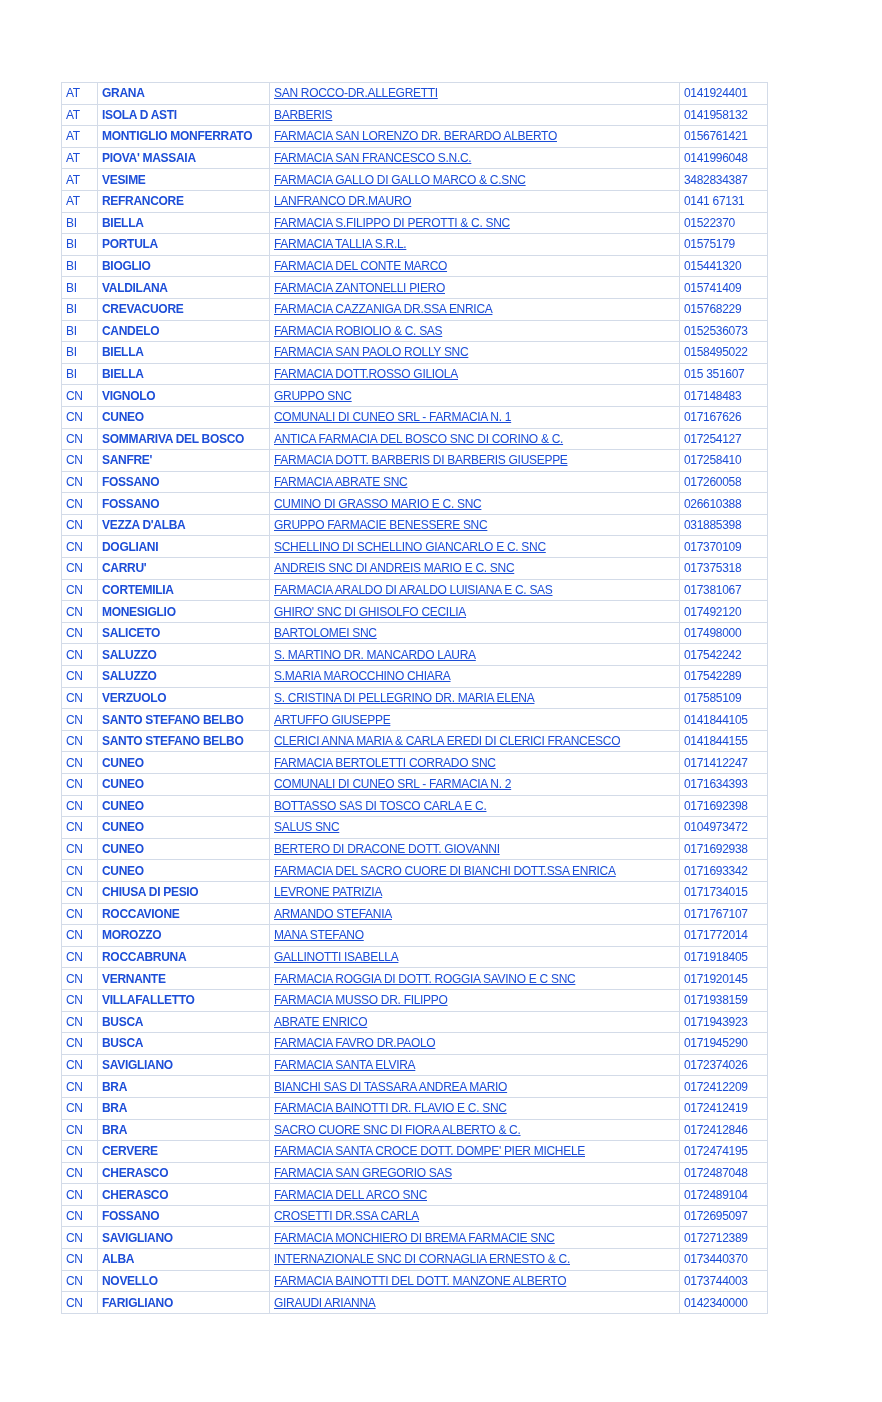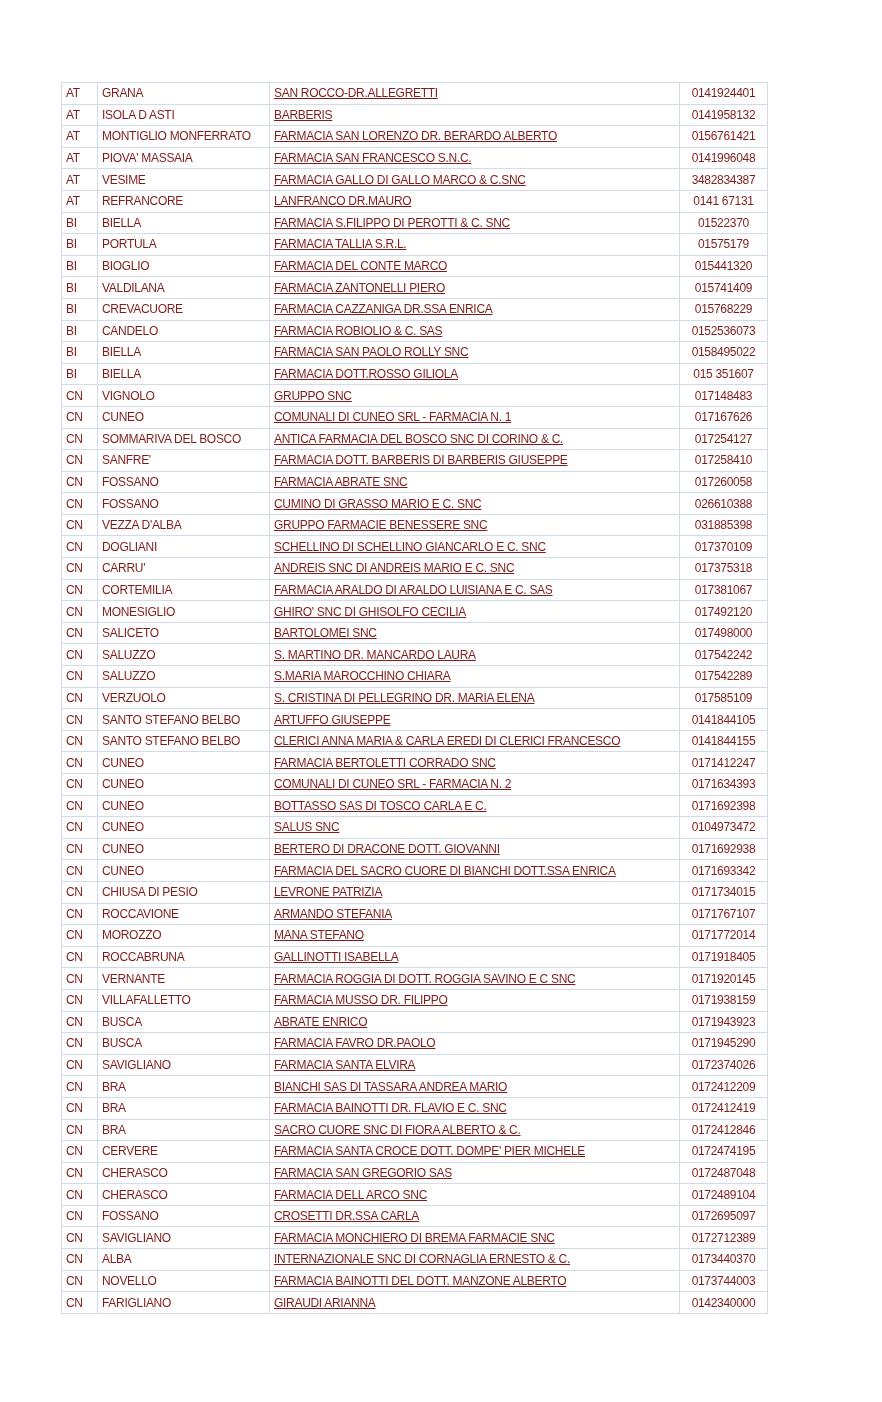--- a/index.html
+++ b/index.html
@@ -2,38 +2,38 @@
 <html><head>
 <meta charset="utf-8">
 <style>
   html, body { margin: 0; padding: 0; background: #ffffff; }
   body { width: 882px; height: 1402px; position: relative; overflow: hidden; }
   .sheet {
     position: absolute; left: 61px; top: 82px;
     border-collapse: collapse;
     font-family: "Liberation Sans", sans-serif;
     font-size: 12px;
-    color: #7f1d1d;
+    color: #1d4ed8;
     table-layout: fixed;
   }
   .sheet td {
     border: 1px solid #d3dbe8;
     height: 20.6px;
     padding: 0 4px;
     white-space: nowrap;
     overflow: hidden;
     line-height: 20px;
     transform: scaleX(0.92);
     transform-origin: left center;
   }
   .sheet td { transform: none; letter-spacing: -0.3px; }
   .c-prov { width: 27px; }
-  .c-city { width: 163px; }
+  .c-city { width: 163px; font-weight: bold; }
   .c-name { width: 401px; text-decoration: underline; }
-  .c-phone { width: 79px; text-align: center; padding-right: 8px; }
+  .c-phone { width: 79px; text-align: left; padding-right: 8px; }
 </style>
 </head>
 <body>
 
 <table class="sheet">
   <tbody id="rows">
       <tr>
     <td class="c-prov">AT</td>
     <td class="c-city">GRANA</td>
     <td class="c-name">SAN ROCCO-DR.ALLEGRETTI</td>

